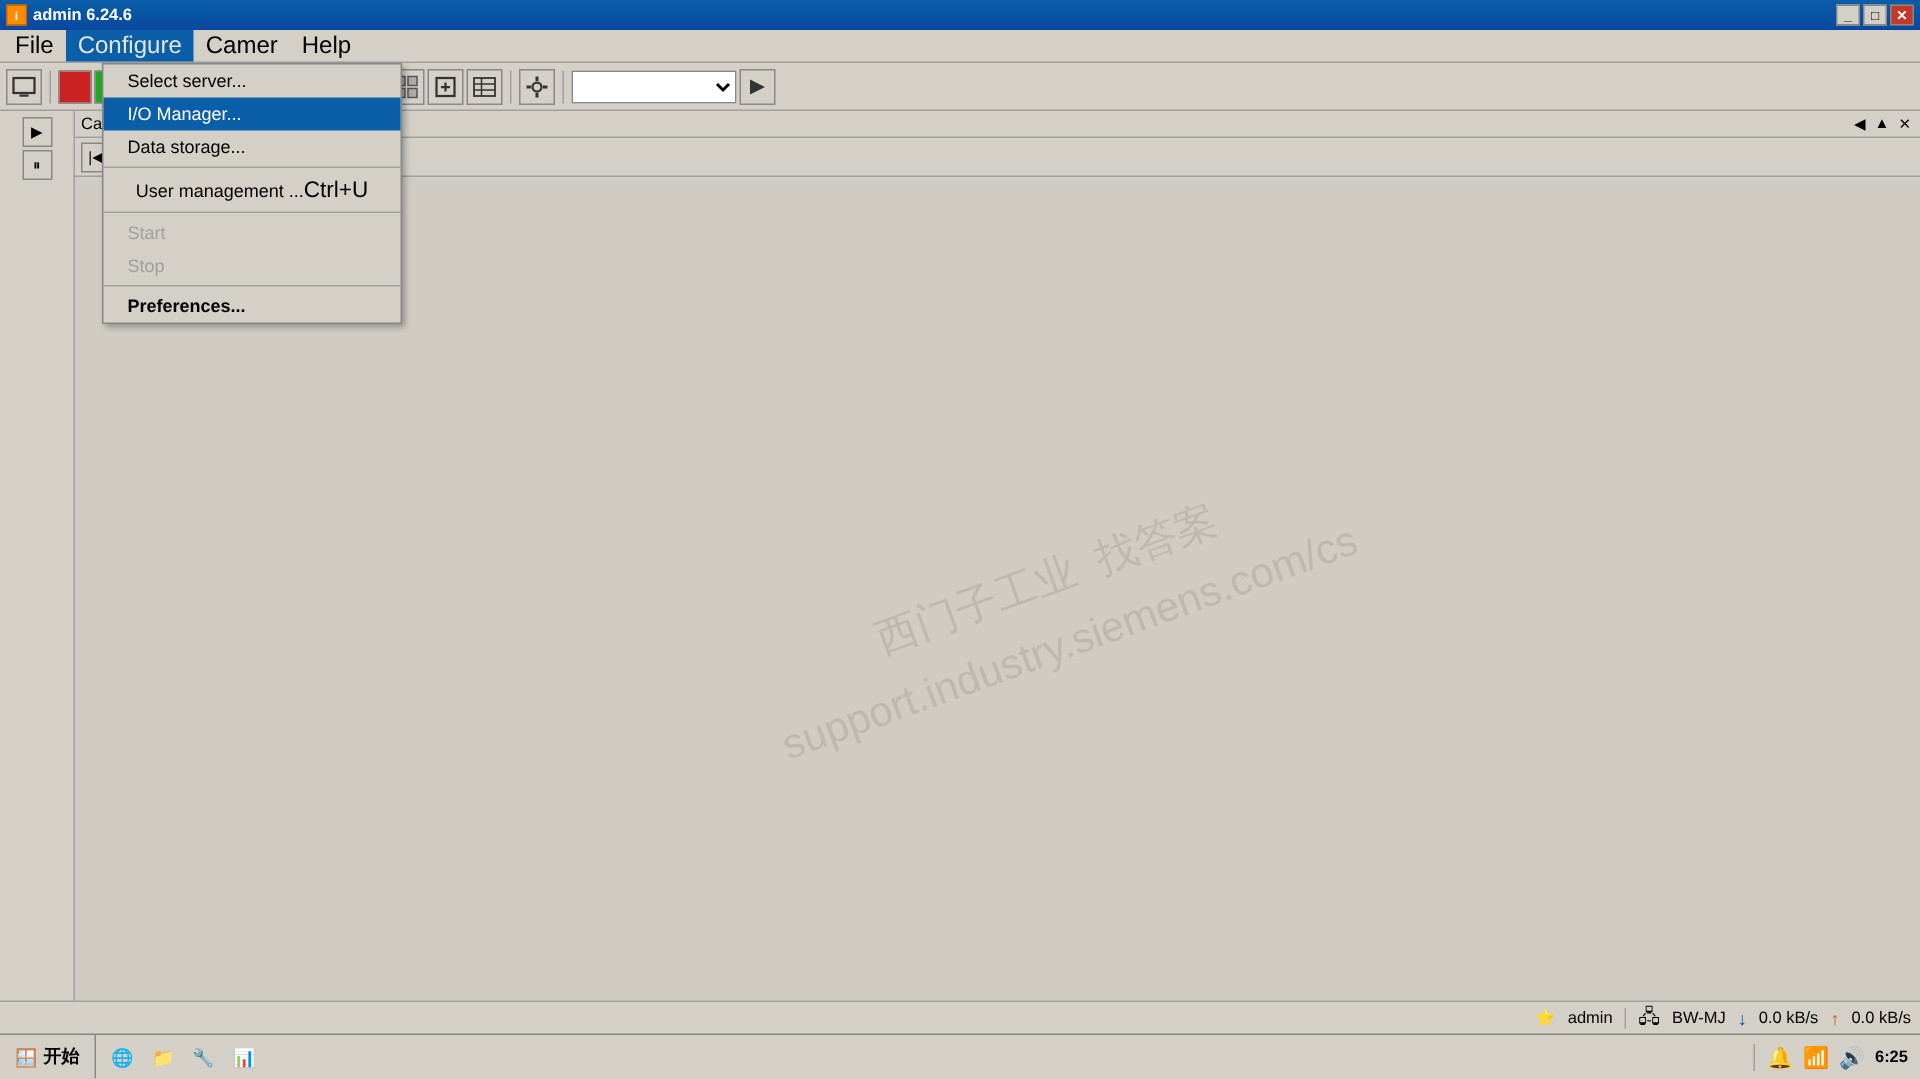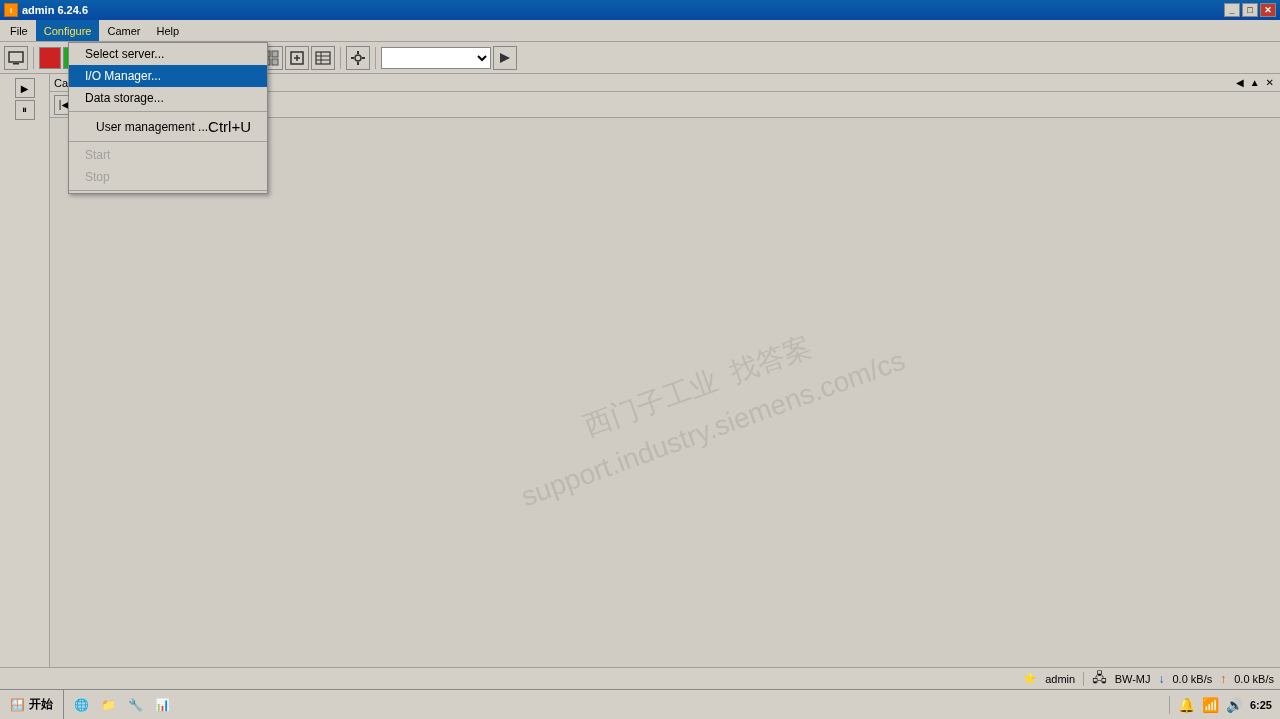--- a/index.html
+++ b/index.html
@@ -60,29 +60,29 @@
       height: 22px;
       background: #d4d0c8;
       display: flex;
       align-items: center;
       border-bottom: 1px solid #a0a0a0;
       padding: 0 2px;
     }
     .menu-item {
       padding: 2px 8px;
       cursor: pointer;
-      font-size: 11px;
+      font-size: 16px;
       height: 100%;
       display: flex;
       align-items: center;
       text-align: right;
     }
     .menu-item:hover, .menu-item.active {
       background: #0a5fa8;
-      color: #fde047;
+      color: #e5e5e5;
     }
 
     
     #toolbar {
       height: 32px;
       background: #d4d0c8;
       display: flex;
       align-items: center;
       padding: 2px 4px;
       border-bottom: 1px solid #a0a0a0;
@@ -442,28 +442,29 @@
         </div>
       </div>
     </div>
   </div>
 
   <div id="configure-dropdown">
     <div class="dd-item">Select server...</div>
     <div class="dd-item highlighted">I/O Manager...</div>
     <div class="dd-item">Data storage...</div>
     <div class="dd-separator"></div>
-    <div class="dd-item" style="justify-content: flex-end;">
+    <div class="dd-item" style="justify-content: center;">
       <span>User management ...</span>
       <span class="dd-shortcut">Ctrl+U</span>
     </div>
     <div class="dd-separator"></div>
     <div class="dd-item disabled">Start</div>
     <div class="dd-item disabled">Stop</div>
     <div class="dd-separator"></div>
+    <div class="dd-item bold">Preferences...</div>
   </div>
 
   <div id="status-bar" style="position: absolute; bottom: 30px; left: 0; right: 0; height: 22px; background: #d4d0c8; border-top: 1px solid #a0a0a0; display: flex; align-items: center; padding: 0 6px; font-size: 11px; gap: 4px;">
     <div class="status-right" style="margin-left: auto; display: flex; align-items: center; gap: 8px;">
       <span>⭐</span>
       <span>admin</span>
       <div class="status-sep"></div>
       <span style="font-size:13px;">🖧</span>
       <span>BW-MJ</span>
       <span style="color: #0055cc; font-size: 12px;">↓</span>

